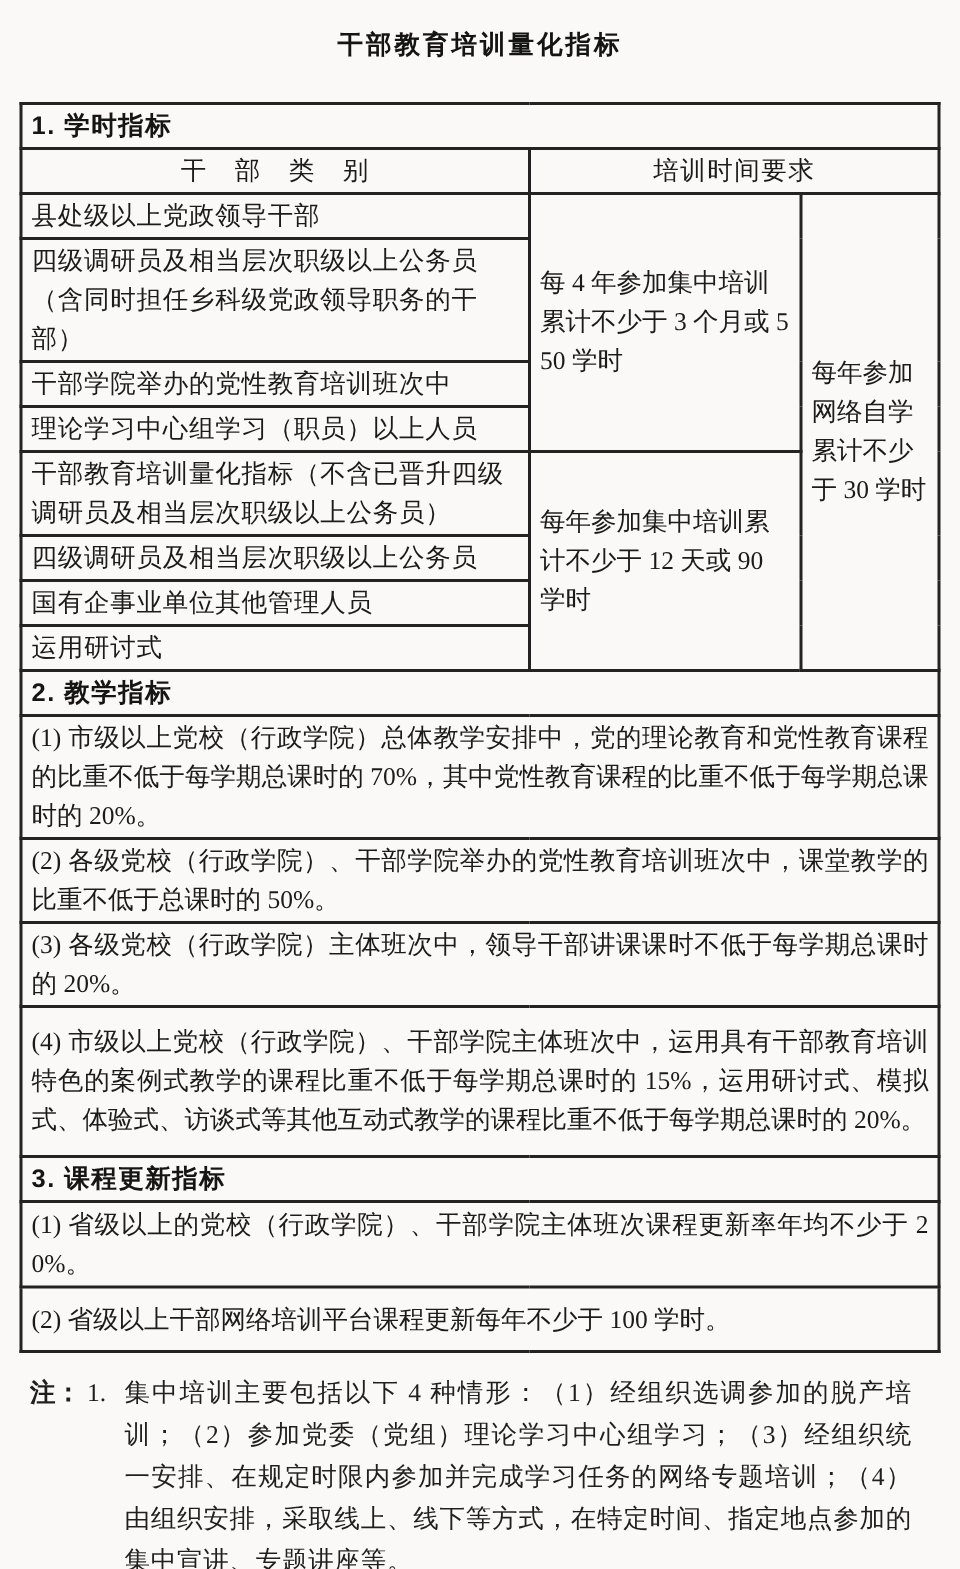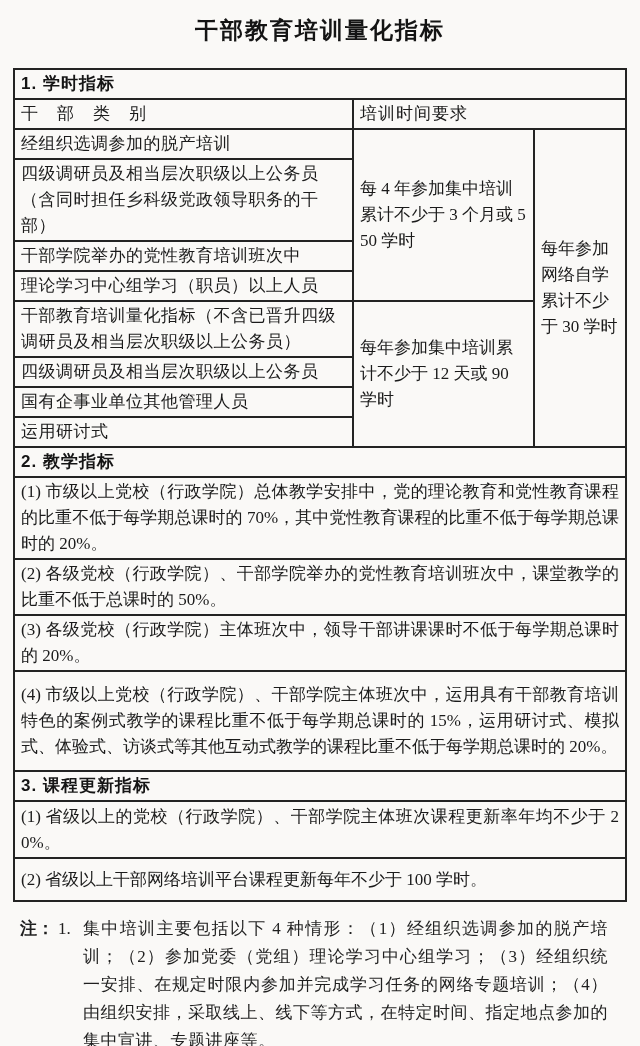--- a/index.html
+++ b/index.html
@@ -12,21 +12,21 @@
     background: #faf9f7;
     color: #1b1b1b;
     font-family: "Liberation Serif", serif;
     overflow: hidden;
   }
   .page-title {
     margin: 16px 0 0 0;
     text-align: center;
     font-family: "Liberation Sans", sans-serif;
     font-weight: bold;
-    font-size: 23px;
+    font-size: 17px;
     line-height: 28px;
     letter-spacing: 2px;
     color: #141414;
   }
   table.indicator-table {
     width: 612px;
     margin: 24px auto 0 auto;
     border-collapse: collapse;
     table-layout: fixed;
   }
@@ -40,20 +40,21 @@
     word-break: break-all;
   }
   td.sec-header {
     font-family: "Liberation Sans", sans-serif;
     font-weight: bold;
     font-size: 17.5px;
     letter-spacing: 1px;
     color: #151515;
   }
   td.col-header {
+    text-align: center;
     line-height: 22px;
     padding: 1px 4px;
     letter-spacing: 1px;
   }
   td.cadre-cell {
     letter-spacing: 0.5px;
   }
   td.req-cell {
     line-height: 28px;
     padding: 2px 6px;
@@ -111,21 +112,21 @@
 
     <tbody>
         <tr style="height:30px">
       <td colspan="3" class="sec-header">1. 学时指标</td>
     </tr>
     <tr style="height:25px">
       <td class="col-header">干　部　类　别</td>
       <td colspan="2" class="col-header">培训时间要求</td>
     </tr>
     <tr style="height:27px">
-      <td class="cadre-cell">经组织选调参加的脱产培训</td>
+      <td class="cadre-cell">县处级以上党政领导干部</td>
       <td rowspan="4" class="req-cell">每 4 年参加集中培训累计不少于 3 个月或 550 学时</td>
       <td rowspan="8" class="req-online">每年参加网络自学累计不少于 30 学时</td>
     </tr>
     <tr style="height:55px">
       <td class="cadre-cell">四级调研员及相当层次职级以上公务员（含同时担任乡科级党政领导职务的干部）</td>
     </tr>
     <tr style="height:28px">
       <td class="cadre-cell">干部学院举办的党性教育培训班次中</td>
     </tr>
     <tr style="height:28px">

